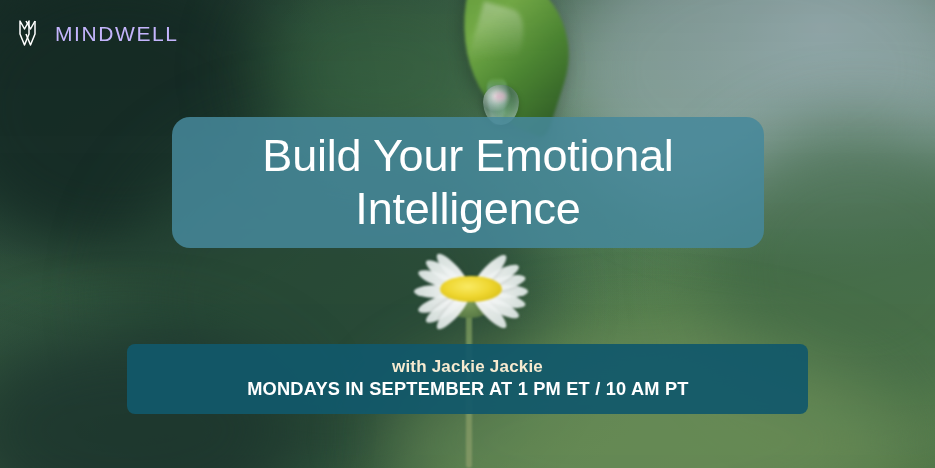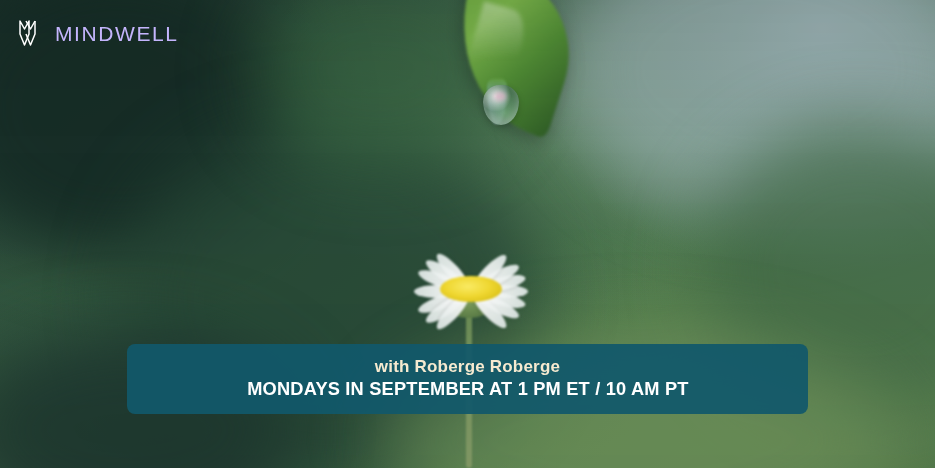--- a/index.html
+++ b/index.html
@@ -260,19 +260,22 @@
     <svg class="logo-mark" viewBox="0 0 30 30">
       <g fill="none" stroke="#ffffff" stroke-width="1.5" stroke-linejoin="round">
         <path d="M4 3 L8.5 11 L13 3 L13 16 L8.5 27 L4 16 Z"></path>
         <path d="M10 3 L14.5 11 L19 3"></path>
         <path d="M19 3 L19 16 L14.5 27 L10 16"></path>
       </g>
     </svg>
     <span class="logo-text">MINDWELL</span>
   </div>
 
+  <div class="title-panel">
+    <div class="title-text">Build Your Emotional Intelligence</div>
+  </div>
 
   <div class="info-banner">
-    <div class="presenter">with Roberge Roberge</div>
+    <div class="presenter">with Jackie Jackie</div>
     <div class="schedule">MONDAYS IN SEPTEMBER AT 1 PM ET / 10 AM PT</div>
   </div>
 
 </div>
 
 </body></html>

